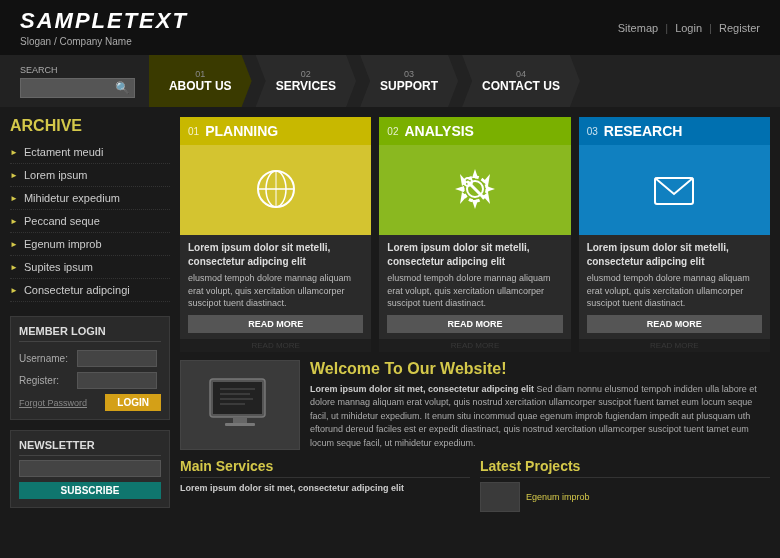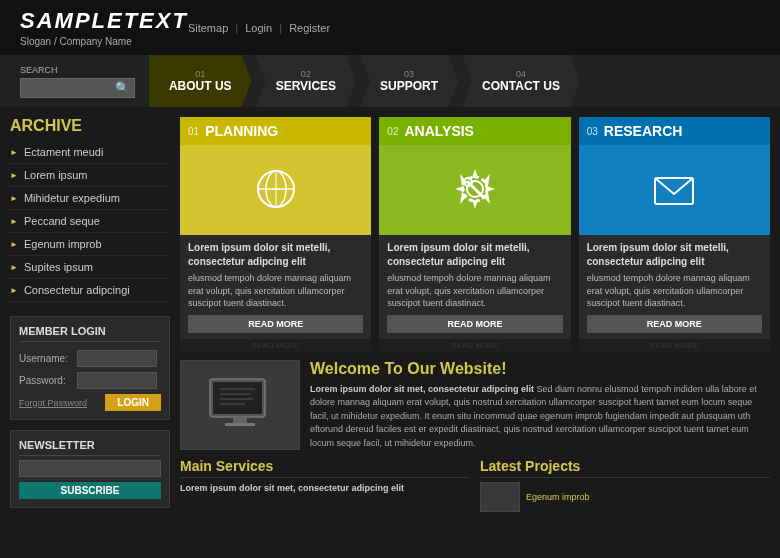--- a/index.html
+++ b/index.html
@@ -11,21 +11,21 @@
       font-size: 11px;
       color: #ccc;
       overflow: hidden;
     }
 
     
     .top-bar {
       background: #111;
       padding: 8px 20px;
       display: flex;
-      justify-content: flex-start;
+      justify-content: space-between;
       align-items: center;
     }
     .logo-area {}
     .logo-text {
       font-size: 22px;
       font-weight: bold;
       color: #fff;
       letter-spacing: 2px;
       text-transform: uppercase;
       font-style: italic;
@@ -426,21 +426,21 @@
         </li>
     </ul>
 
     <div class="login-box">
       <div class="login-title">MEMBER LOGIN</div>
       <div class="login-field">
         <label>Username:</label>
         <input type="text" style="">
       </div>
       <div class="login-field">
-        <label>Password:</label>
+        <label>Register:</label>
         <input type="password" style="">
       </div>
       <div class="login-bottom">
         <span class="forgot-link">Forgot Password</span>
         <button class="login-btn">LOGIN</button>
       </div>
     </div>
 
     <div class="newsletter-box">
       <div class="newsletter-title">NEWSLETTER</div>

